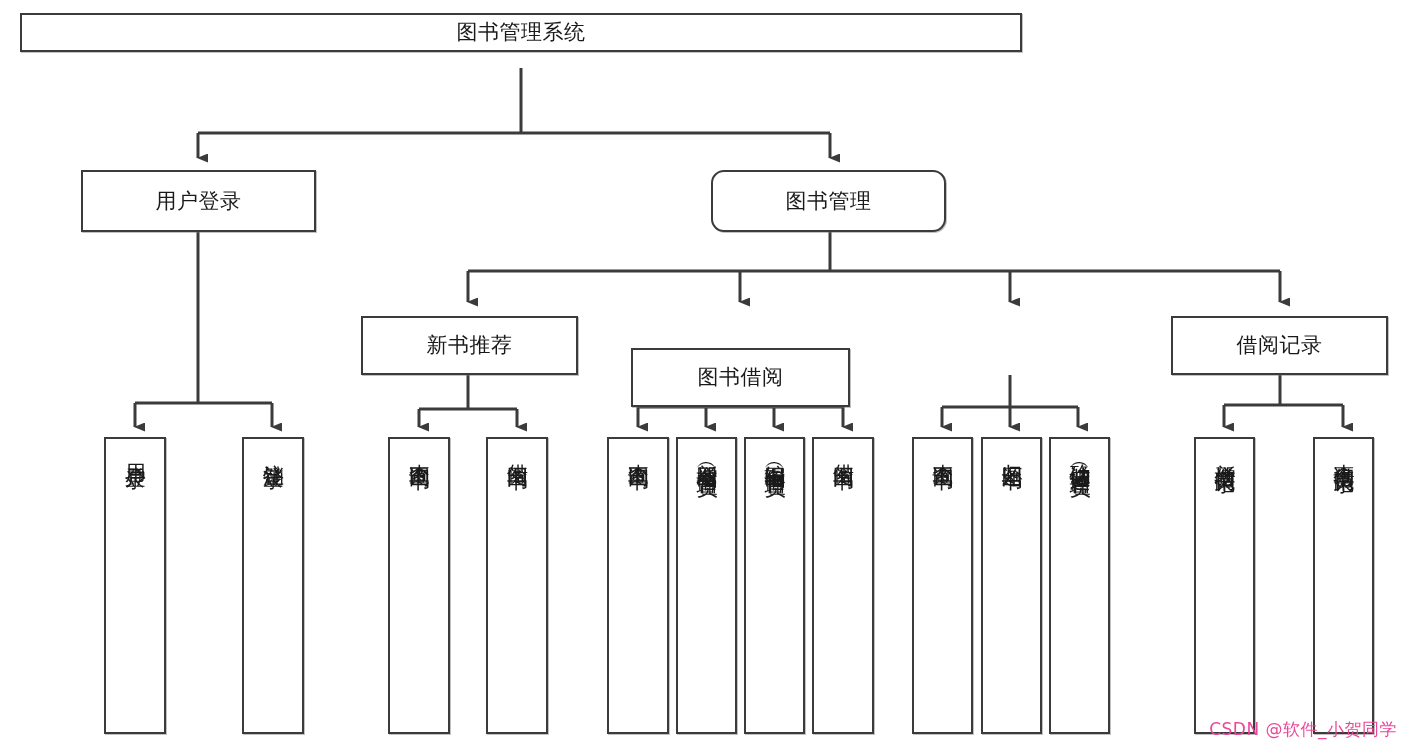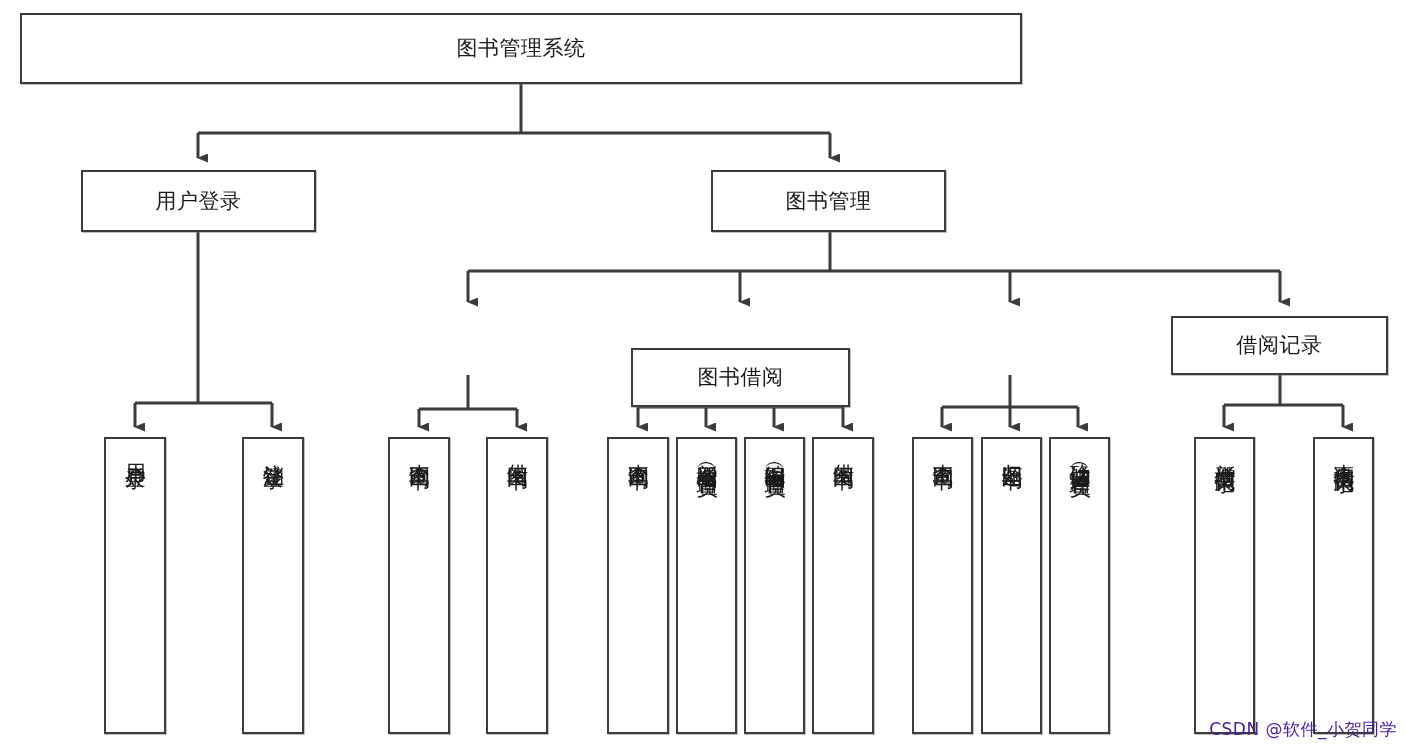--- a/index.html
+++ b/index.html
@@ -58,21 +58,21 @@
     letter-spacing: 2px;
     line-height: 1.0;
     white-space: nowrap;
     margin: 0 auto;
   }
   #watermark {
     position: absolute;
     right: 8px;
     bottom: 6px;
     font-size: 17px;
-    color: #4c1d95;
+    color: #ec4899;
     letter-spacing: 0.5px;
     white-space: nowrap;
     z-index: 5;
   }
 </style>
 </head>
 <body>
 
 <div id="canvas">
 
@@ -119,31 +119,34 @@
       <path d="M1010,407 L1010,427" marker-end="url(#arrow)"></path>
       <path d="M1078,407 L1078,427" marker-end="url(#arrow)"></path>
 
       <path d="M1280,375 L1280,405"></path>
       <path d="M1224,405 L1343,405"></path>
       <path d="M1224,405 L1224,427" marker-end="url(#arrow)"></path>
       <path d="M1343,405 L1343,427" marker-end="url(#arrow)"></path>
     </g>
   </svg>
 
-  <div class="node horiz" style="left:20px; top:13px; width:1002px; height:71px;">
+  <div class="node horiz" style="left:20px; top:13px; width:1002px; height:39px;">
     <span class="label">图书管理系统</span>
   </div>
 
   <div class="node horiz" style="left:81px; top:170px; width:235px; height:62px;">
     <span class="label">用户登录</span>
   </div>
-  <div class="node horiz" style="left:711px; top:170px; width:235px; height:62px;">
+  <div class="node horiz" style="left:711px; top:170px; width:235px; height:62px;border-radius:13px;">
     <span class="label">图书管理</span>
   </div>
 
+  <div class="node horiz" style="left:361px; top:316px; width:217px; height:59px;">
+    <span class="label">新书推荐</span>
+  </div>
   <div class="node horiz" style="left:631px; top:316px; width:219px; height:59px;margin-top:32px;">
     <span class="label">图书借阅</span>
   </div>
   <div class="node horiz" style="left:1171px; top:316px; width:217px; height:59px;">
     <span class="label">借阅记录</span>
   </div>
 
   <div class="node vert" style="left:104px; top:437px; width:62px; height:297px;">
     <span class="label">用户登录</span>
   </div>

